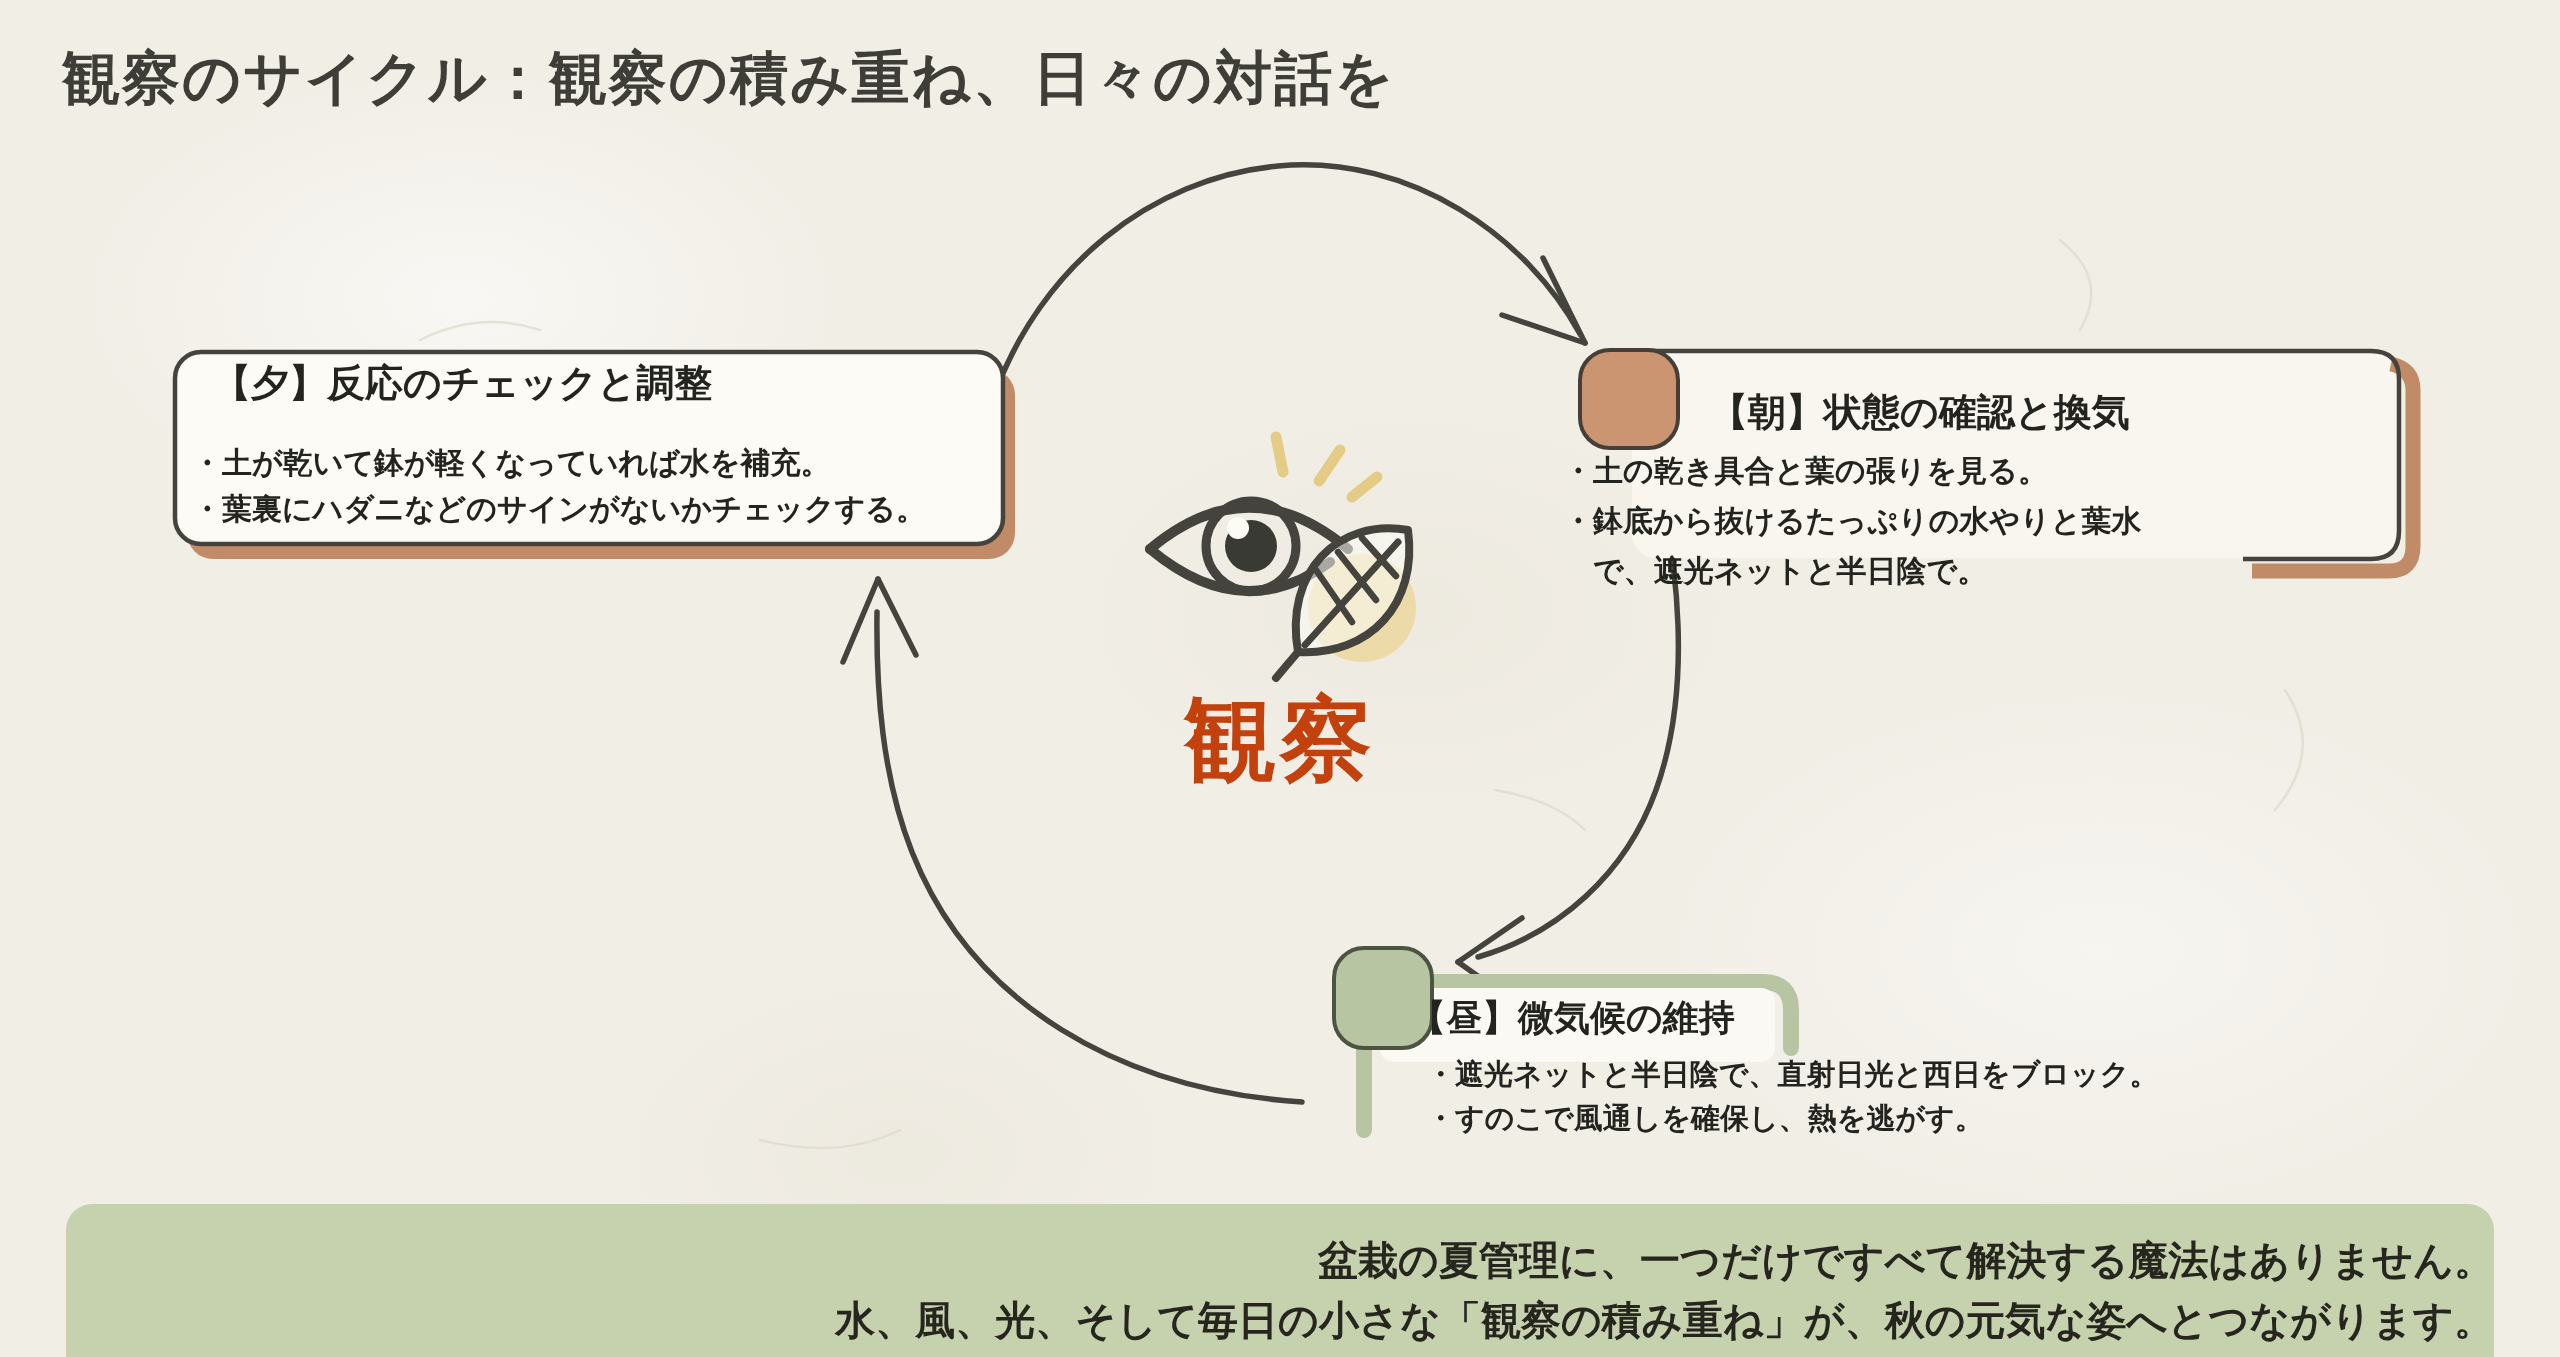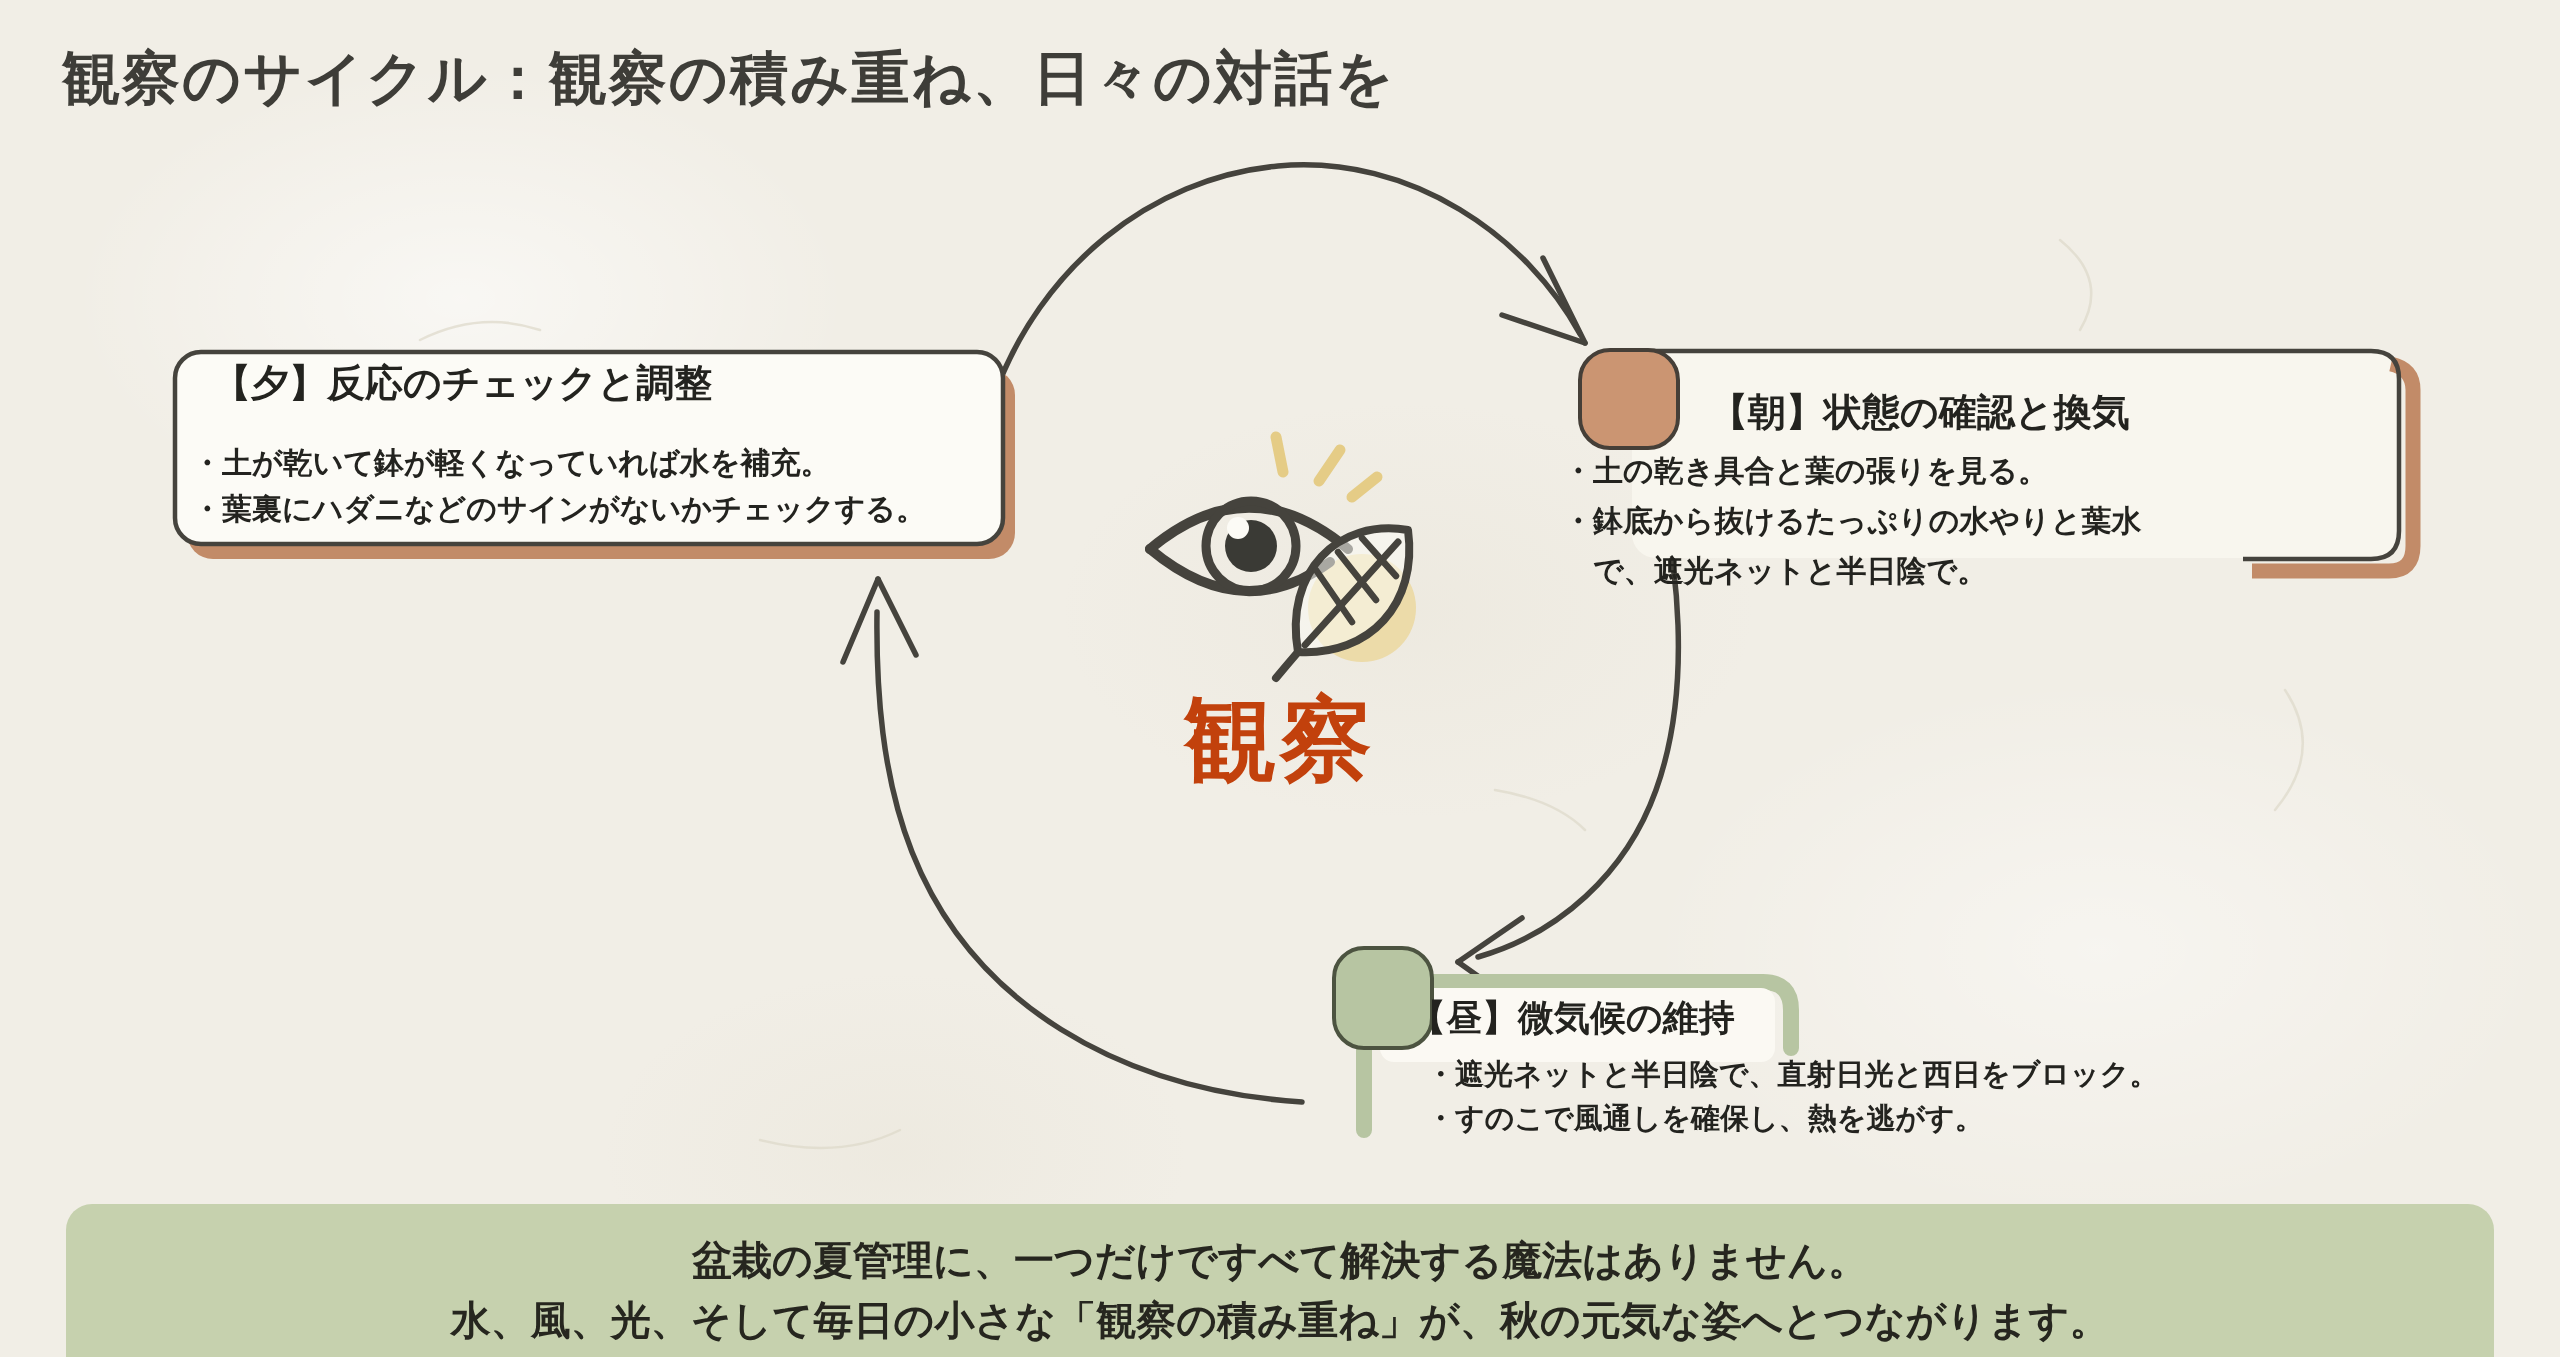--- a/index.html
+++ b/index.html
@@ -66,21 +66,21 @@
     text-align: center;
     font-family: "Liberation Serif", "DejaVu Serif", serif;
     font-weight: bold;
     font-size: 92px;
     color: #c2410c;
     letter-spacing: 4px;
   }
 
   .footer-text {
     left: 66px; top: 1230px; width: 2428px;
-    text-align: center;
+    text-align: right;
     font-size: 40px;
     font-weight: bold;
     line-height: 60px;
     color: #26261f;
   }
 </style>
 </head>
 <body>
 
 <div class="stage">

